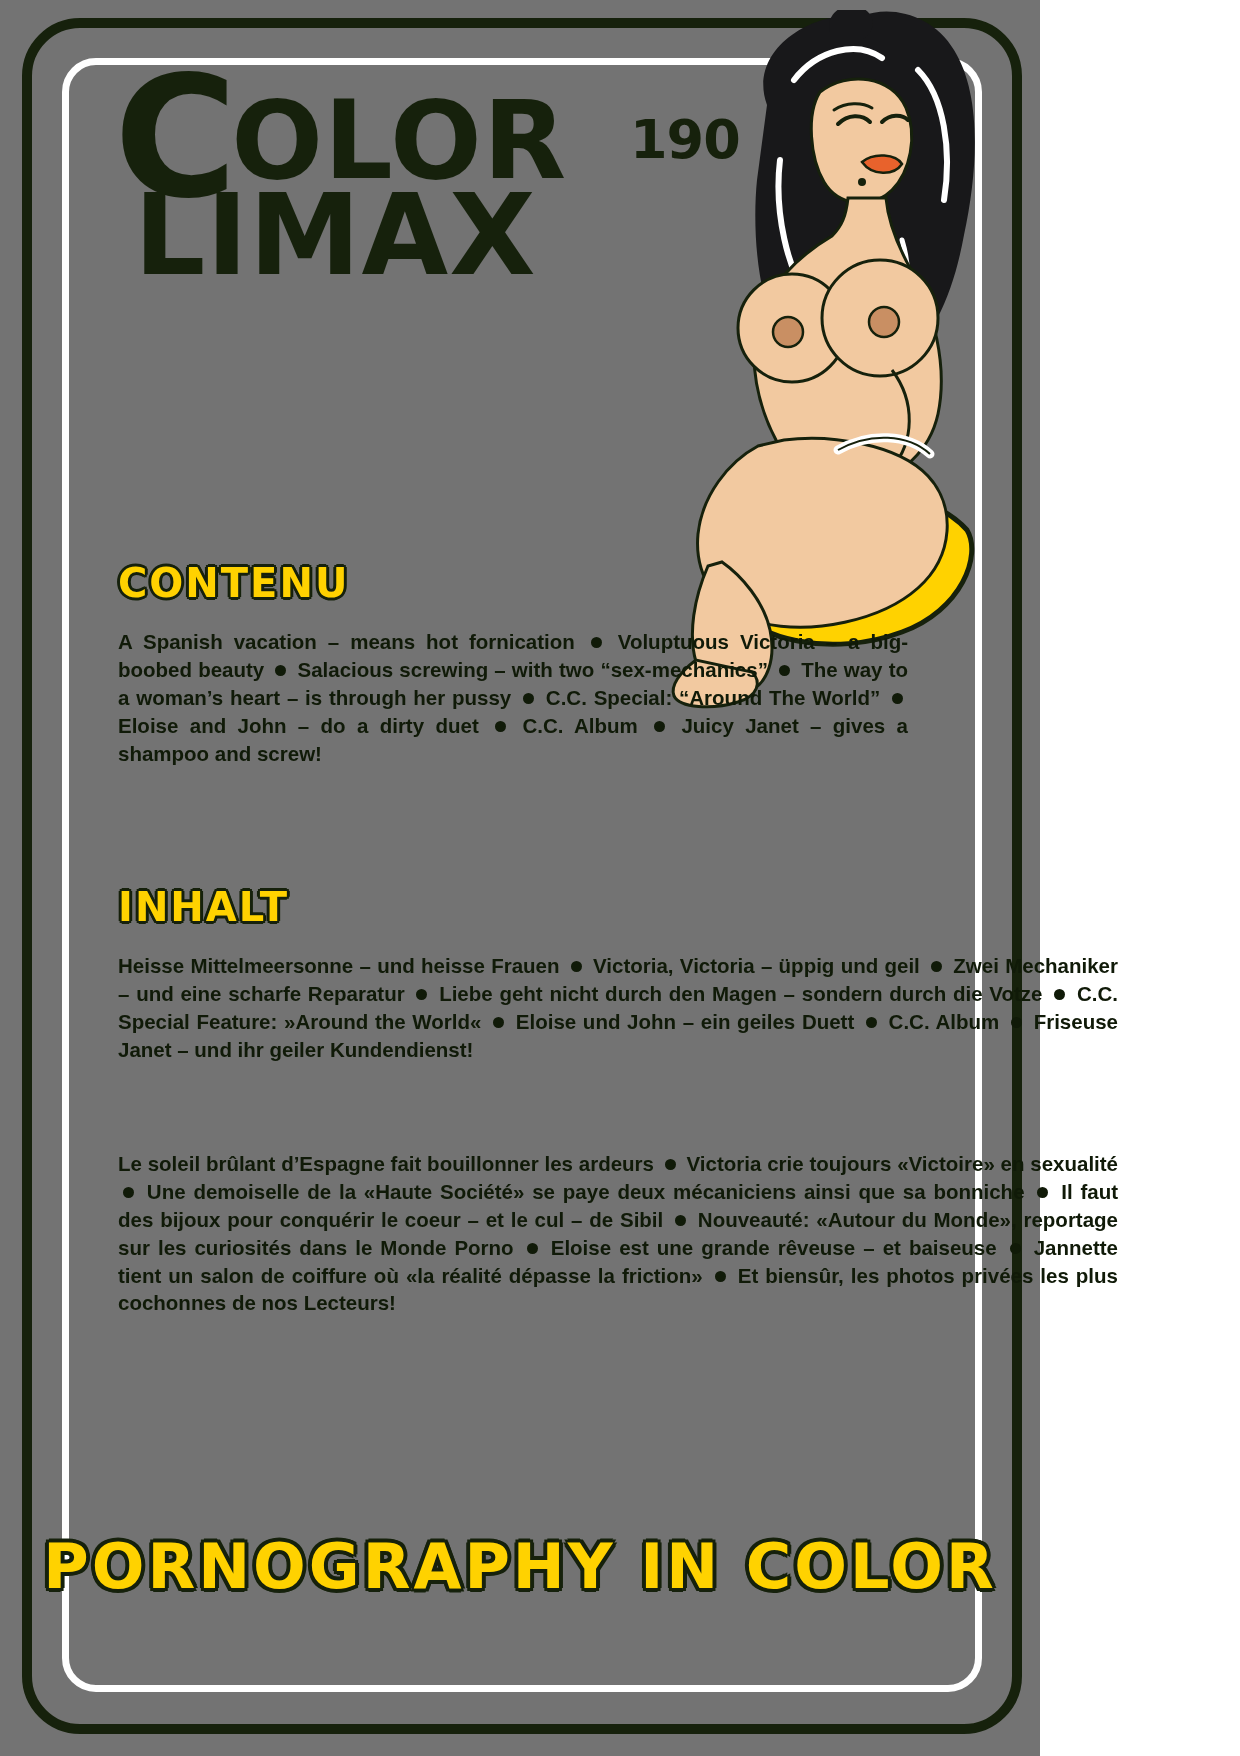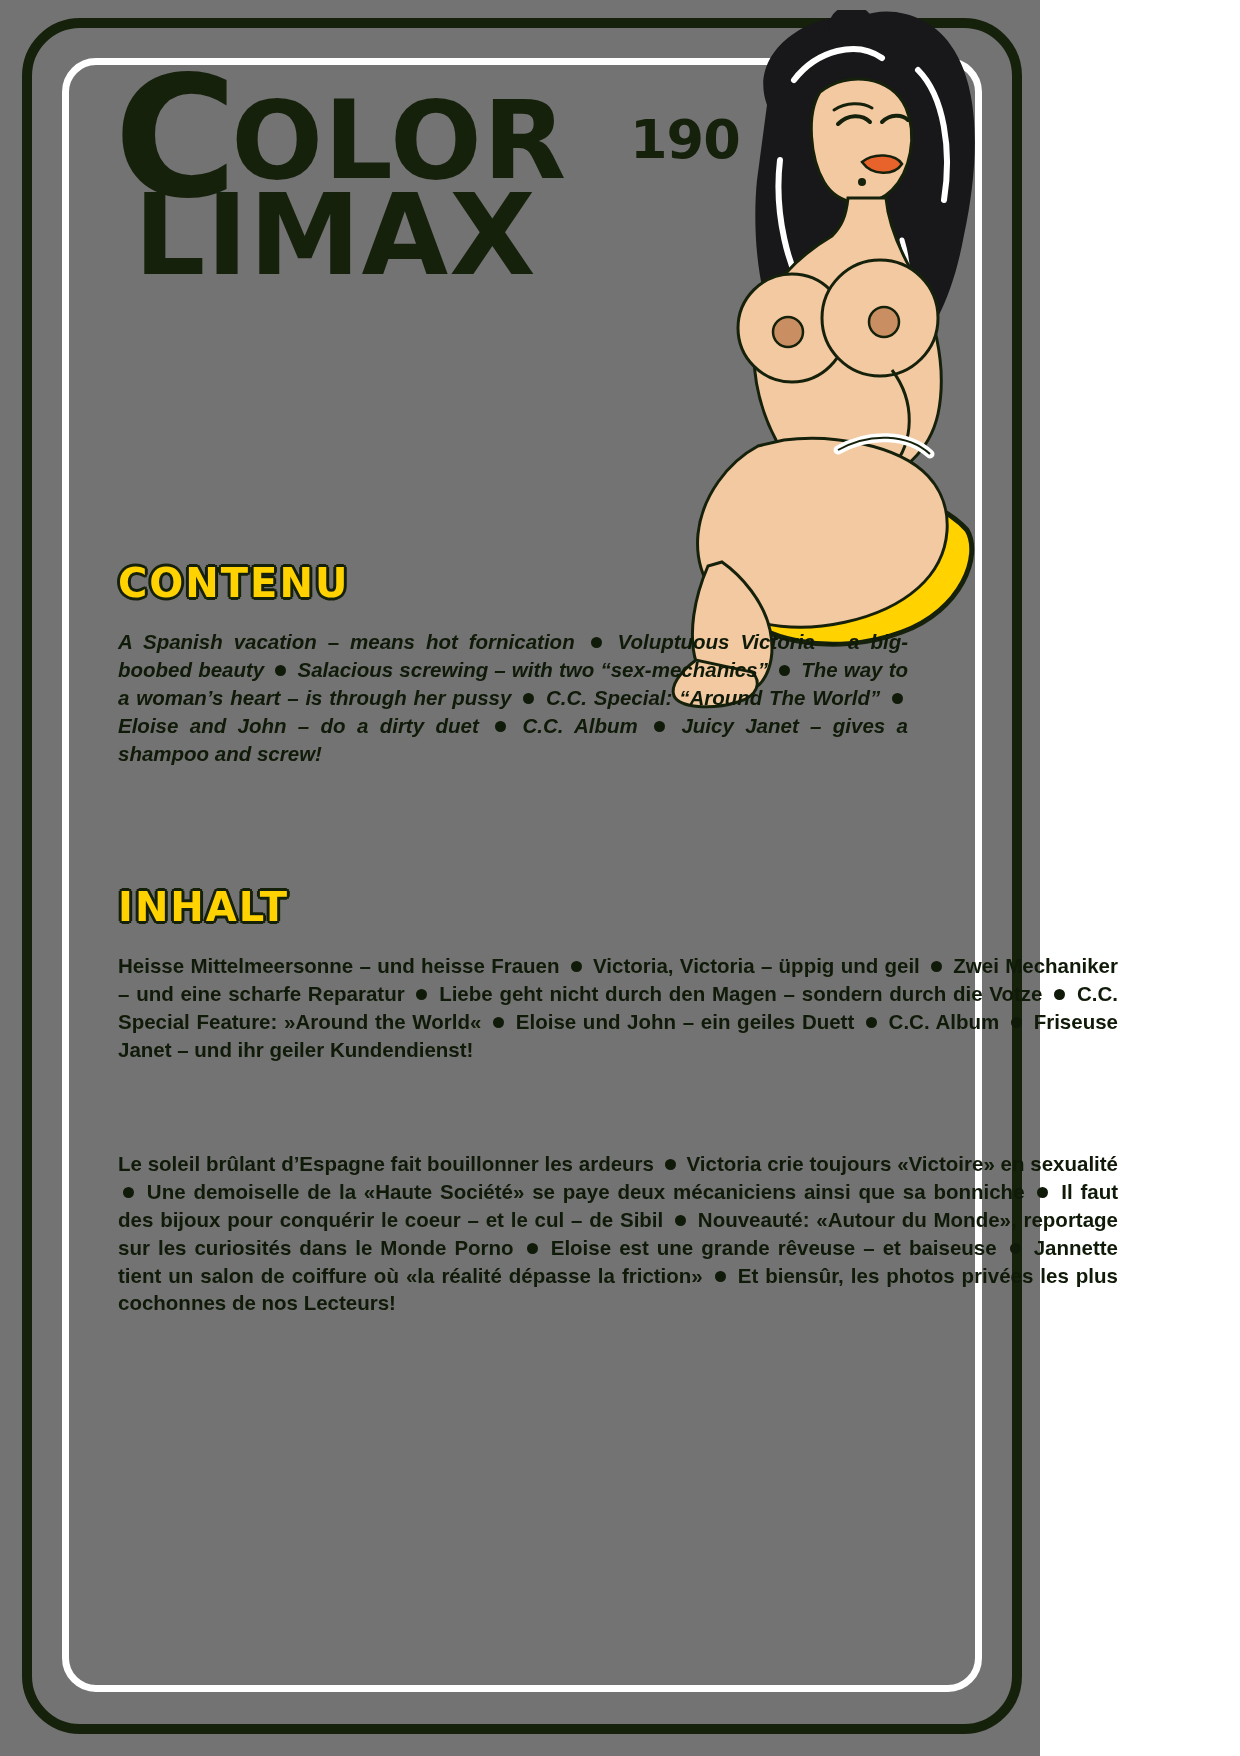--- a/index.html
+++ b/index.html
@@ -133,21 +133,21 @@
   }
 
   .sect-body {
     font-family: "Liberation Sans", sans-serif;
     font-weight: bold;
     font-size: 20.5px;
     line-height: 1.36;
     color: #101a08;
     text-align: justify;
   }
-  .sect-contents-body { width: 790px; text-align: justify; font-style: italic; }
+  .sect-contents-body { width: 790px; text-align: justify; }
   .sect-inhalt-body   { width: 1000px; }
   .sect-contenu-body  { width: 1000px; }
 
   .bullet {
     display: inline-block;
     width: 11px;
     height: 11px;
     border-radius: 50%;
     background: #101a08;
     margin: 0 5px 2px 5px;
@@ -248,15 +248,18 @@
 
     <div class="section section-inhalt">
       <div class="sect-head">INHALT</div>
       <div class="sect-body sect-inhalt-body">Heisse Mittelmeersonne – und heisse Frauen <span class="bullet"></span> Victoria, Victoria – üppig und geil <span class="bullet"></span> Zwei Mechaniker – und eine scharfe Reparatur <span class="bullet"></span> Liebe geht nicht durch den Magen – sondern durch die Votze <span class="bullet"></span> C.C. Special Feature: »Around the World« <span class="bullet"></span> Eloise und John – ein geiles Duett <span class="bullet"></span> C.C. Album <span class="bullet"></span> Friseuse Janet – und ihr geiler Kundendienst!</div>
     </div>
 
     <div class="section section-contenu">
       <div class="sect-body sect-contenu-body">Le soleil brûlant d’Espagne fait bouillonner les ardeurs <span class="bullet"></span> Victoria crie toujours «Victoire» en sexualité <span class="bullet"></span> Une demoiselle de la «Haute Société» se paye deux mécaniciens ainsi que sa bonniche <span class="bullet"></span> Il faut des bijoux pour conquérir le coeur – et le cul – de Sibil <span class="bullet"></span> Nouveauté: «Autour du Monde», reportage sur les curiosités dans le Monde Porno <span class="bullet"></span> Eloise est une grande rêveuse – et baiseuse <span class="bullet"></span> Jannette tient un salon de coiffure où «la réalité dépasse la friction» <span class="bullet"></span> Et biensûr, les photos privées les plus cochonnes de nos Lecteurs!</div>
     </div>
 
+    <div class="footer">
+      <span class="footer-text">PORNOGRAPHY IN COLOR</span>
+    </div>
 
   </div>
 </div>
 
 </body></html>

